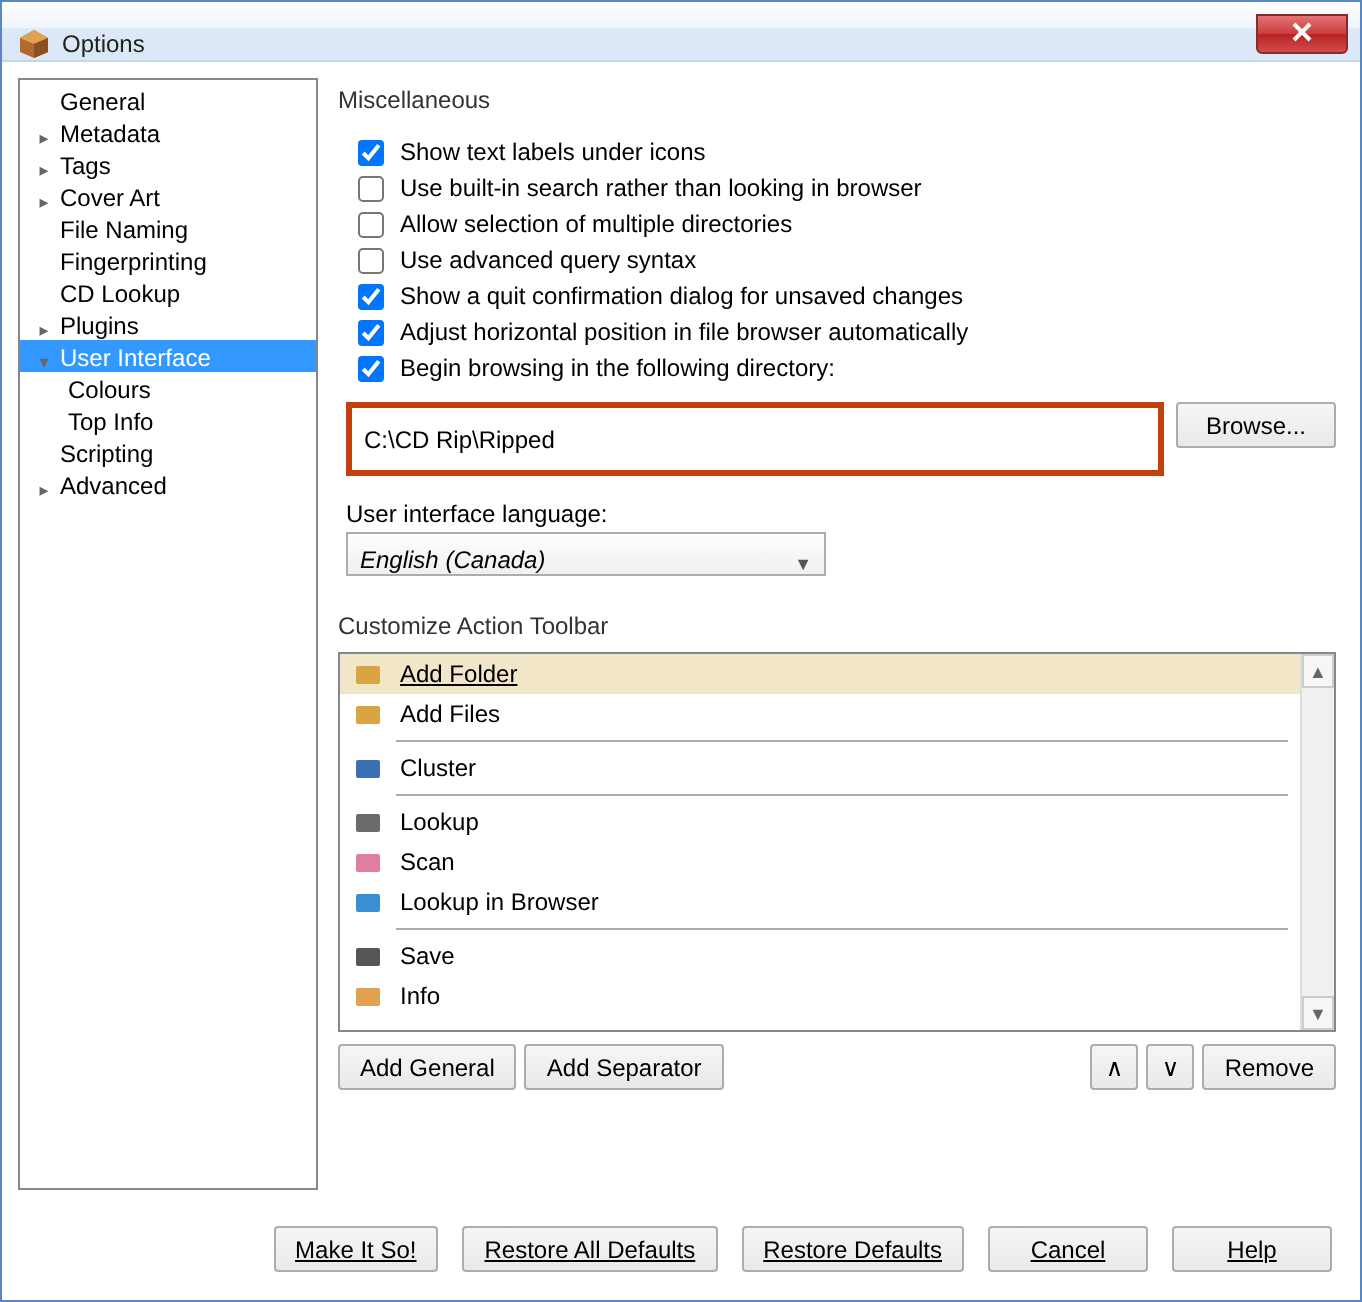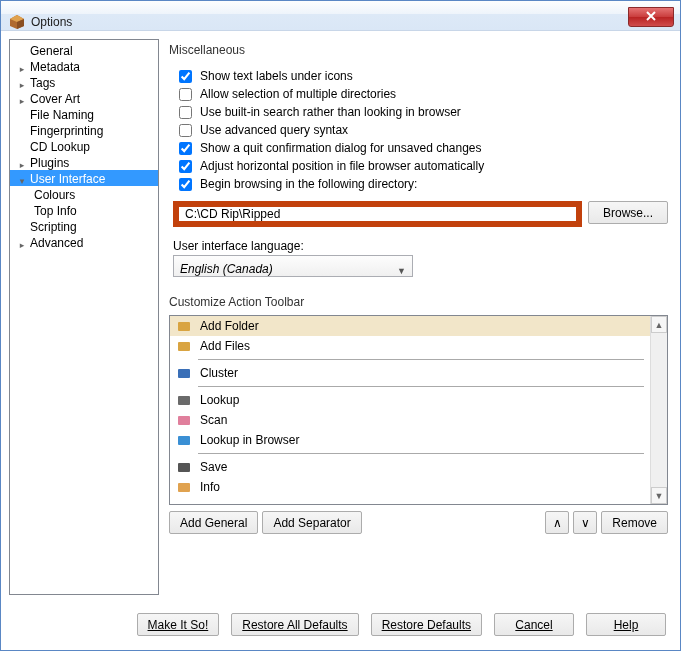--- a/index.html
+++ b/index.html
@@ -15,30 +15,30 @@
   .nav-item .exp { width: 12px; display: inline-flex; align-items: center; justify-content: center; color: #666; font-size: 9px; }
   .nav-item .lbl { margin-left: 2px; }
   .nav-item.selected { background: #3399ff; color: #fff; }
   .nav-item.child .lbl { margin-left: 18px; }
   .nav-item.childless .lbl { margin-left: 14px; }
   .content { flex: 1; display: flex; flex-direction: column; padding: 0 4px 0 2px; overflow: hidden; }
   .section-title { color: #333; margin: 4px 0 8px 0; }
   .checkrow { display: flex; align-items: center; margin: 4px 0 4px 10px; gap: 8px; }
   .checkrow input[type=checkbox] { width: 13px; height: 13px; margin: 0; }
   .pathrow { display: flex; gap: 6px; margin: 6px 0 4px 4px; }
-  .pathrow input[type=text] { flex: 1; border: 6px solid #c2410c; padding: 3px 6px; height: 26px; }
+  .pathrow input[type=text] { flex: 1; border: 3px solid #c2410c; padding: 3px 6px; height: 37px; }
   .browsebtn { border: 1px solid #acacac; background: linear-gradient(to bottom,#f6f6f6,#e9e9e9); padding: 2px 14px; height: 23px; border-radius: 2px; }
   .lang-label { margin: 8px 0 2px 4px; }
   .lang-select { width: 240px; height: 22px; border: 1px solid #abadb3; background: linear-gradient(to bottom,#fdfdfd,#f0f0f0); display: flex; align-items: flex-end; padding: 0 6px; margin-left: 4px; position: relative; font-style: italic; }
   .lang-select .arrow { position: absolute; right: 6px; color: #555; font-size: 9px; }
   .toolbar-title { margin: 18px 0 6px 0; }
   .toolbar-box { border: 1px solid #828790; height: 190px; display: flex; position: relative; background: #fff; }
   .toolbar-list { flex: 1; overflow: hidden; }
   .tl-item { display: flex; align-items: center; height: 20px; padding-left: 6px; gap: 8px; }
-  .tl-item.selected { background: #f2e6c9; }
+  .tl-item.selected { background: #f2e6c9; text-decoration: underline; }
   .tl-item .ticon { width: 16px; height: 16px; display: inline-flex; align-items: center; justify-content: center; }
   .tl-sep { border-top: 1px solid #aaa; margin: 3px 6px 3px 28px; }
   .scrollbar { width: 17px; background: #f0f0f0; border-left: 1px solid #ddd; display: flex; flex-direction: column; justify-content: space-between; }
   .scrollbar .sbtn { height: 17px; display: flex; align-items: center; justify-content: center; color: #666; font-size: 9px; background: #f6f6f6; border: 1px solid #ccc; }
   .action-row { display: flex; gap: 4px; margin-top: 6px; align-items: center; }
   .spacer { flex: 1; }
   .btn { border: 1px solid #acacac; background: linear-gradient(to bottom,#f6f6f6,#e9e9e9); padding: 3px 10px; height: 23px; border-radius: 2px; cursor: default; }
   .sqbtn { width: 24px; padding: 0; display: inline-flex; align-items: center; justify-content: center; font-size: 10px; }
   .footer { display: flex; gap: 12px; padding: 10px 14px 14px 0; justify-content: flex-end; }
   .footer .btn { min-width: 80px; text-align: center; }
@@ -117,25 +117,25 @@
 
     <div class="content">
       <div class="section-title">Miscellaneous</div>
       <div id="checks">
           <div class="checkrow">
             <input type="checkbox" checked="" style="">
             <span>Show text labels under icons</span>
           </div>
           <div class="checkrow">
             <input type="checkbox" style="">
+            <span>Use built-in search rather than looking in browser</span>
+          </div>
+          <div class="checkrow">
+            <input type="checkbox" style="">
             <span>Allow selection of multiple directories</span>
-          </div>
-          <div class="checkrow">
-            <input type="checkbox" style="">
-            <span>Use built-in search rather than looking in browser</span>
           </div>
           <div class="checkrow">
             <input type="checkbox" style="">
             <span>Use advanced query syntax</span>
           </div>
           <div class="checkrow">
             <input type="checkbox" checked="" style="">
             <span>Show a quit confirmation dialog for unsaved changes</span>
           </div>
           <div class="checkrow">

